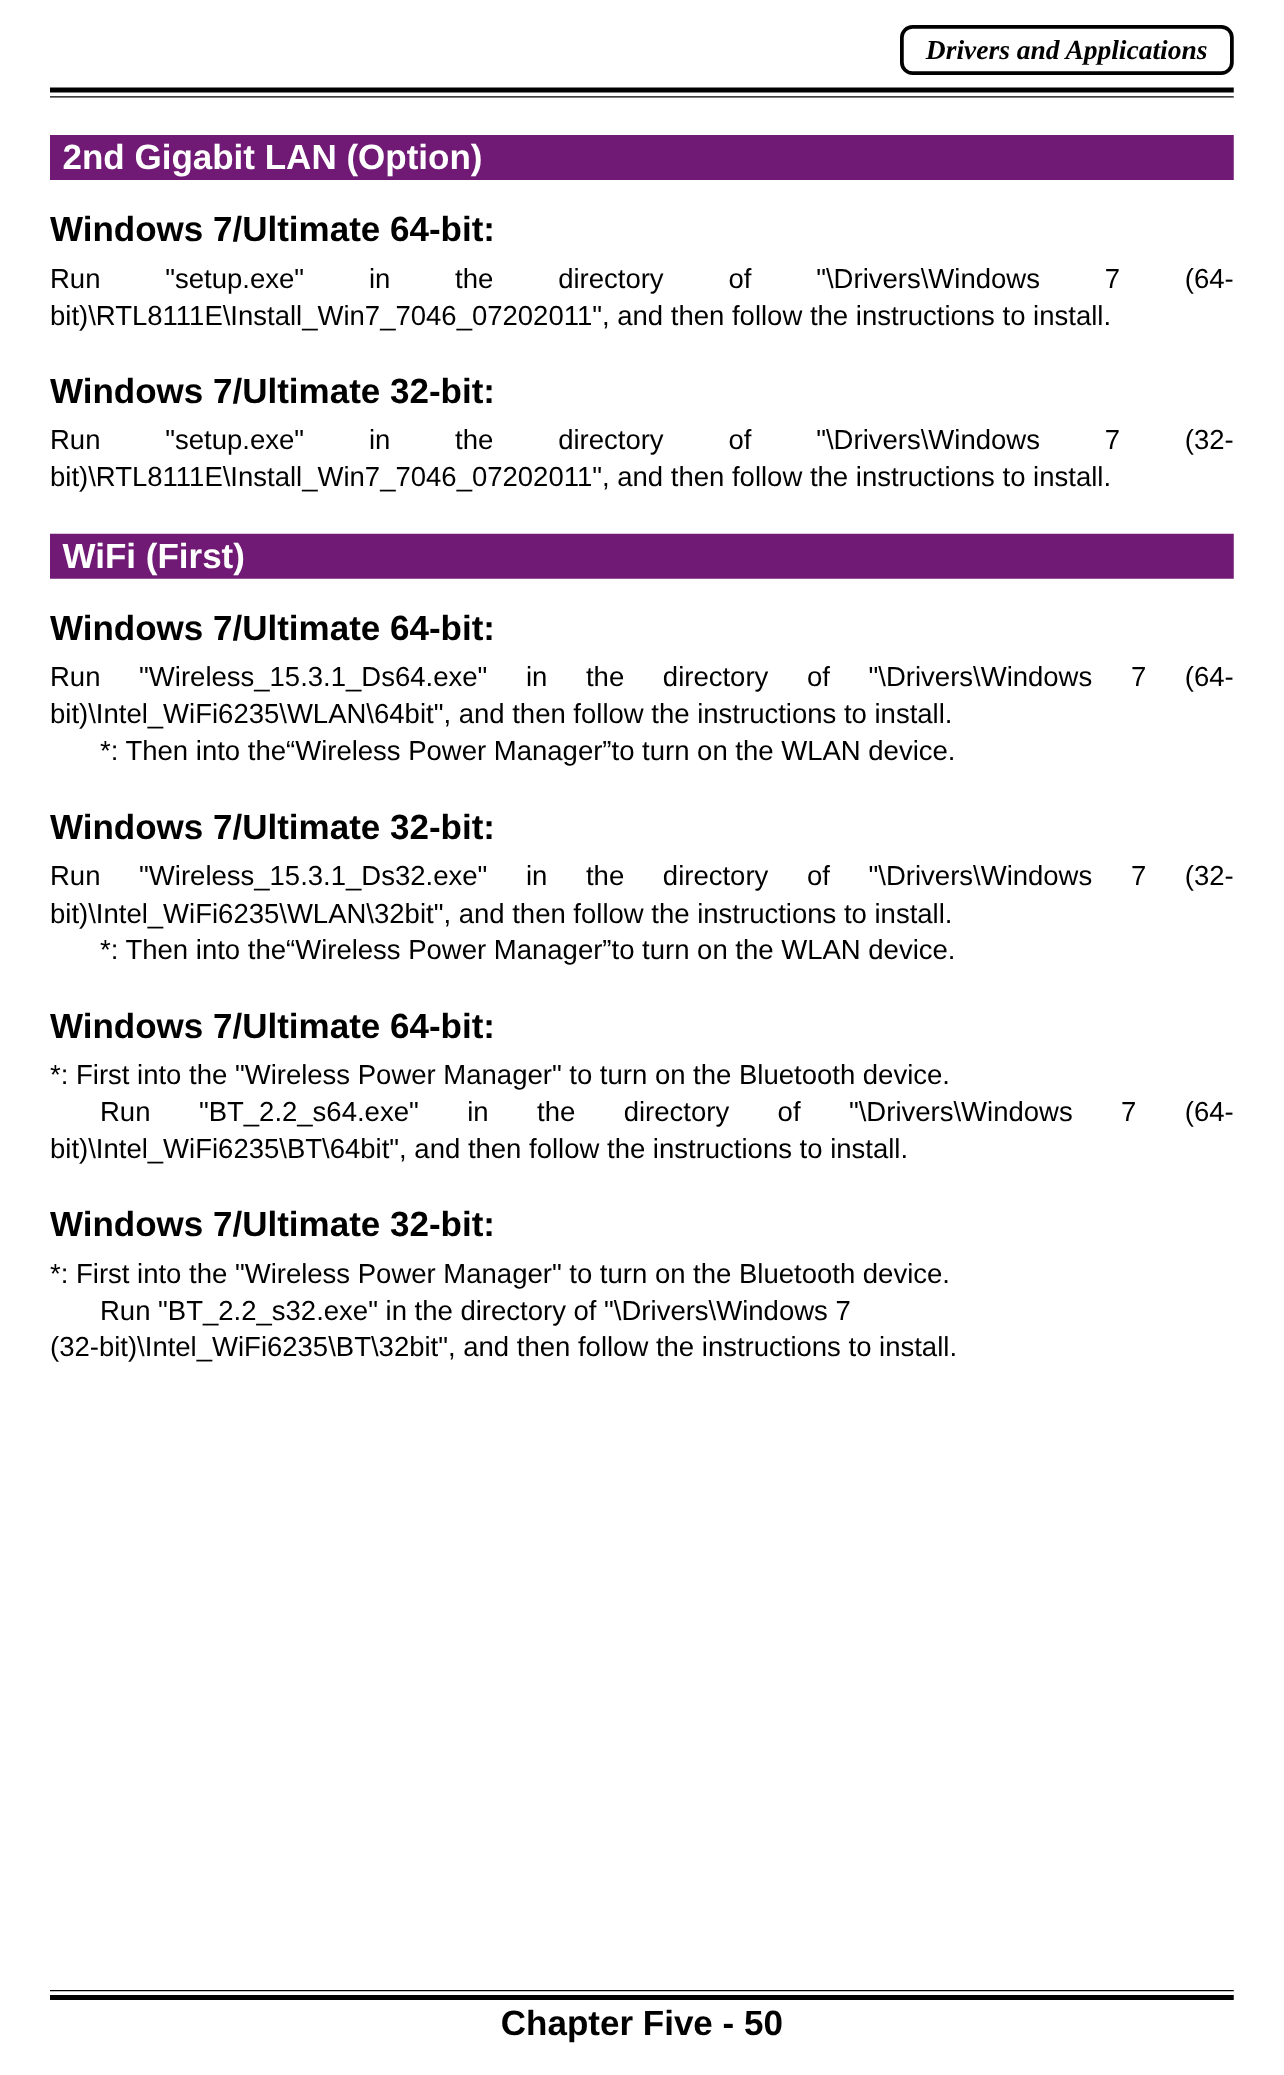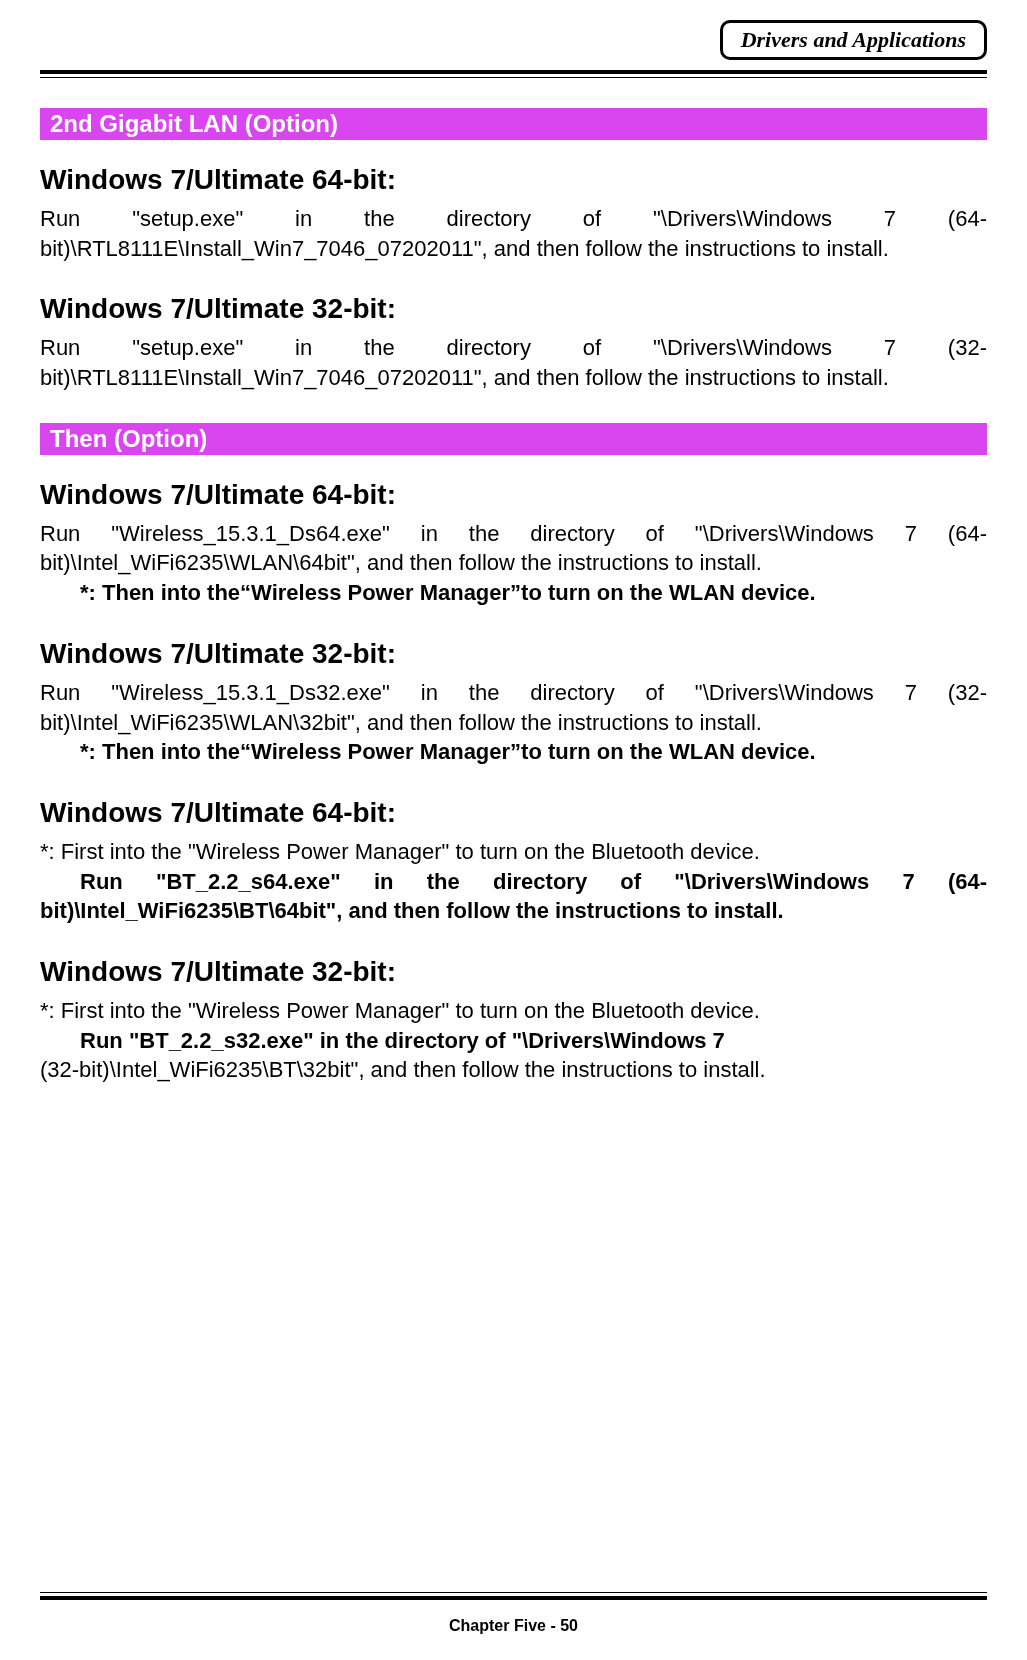--- a/index.html
+++ b/index.html
@@ -29,62 +29,61 @@
       text-align: right;
     }
     .top-rule {
       margin-top: 50px;
       border-top: 4px solid #000;
       border-bottom: 1.5px solid #000;
       height: 8px;
       margin-bottom: 30px;
     }
     .section-bar {
-      background: #d946ef;
+      background: #701a75;
       color: #fff;
       font-weight: bold;
-      font-size: 24px;
+      font-size: 28px;
       padding: 2px 10px;
       margin-bottom: 24px;
     }
     .sub-heading {
       font-weight: bold;
       font-size: 28px;
       margin-bottom: 8px;
     }
     .body-text {
       font-size: 22px;
       line-height: 1.35;
       margin-bottom: 30px;
     }
     .justify {
       text-align: justify;
       text-justify: inter-word;
     }
     .indent {
       text-indent: 40px;
-      font-weight: bold;
     }
     .bottom-rule {
       position: absolute;
       bottom: 60px;
       left: 40px;
       right: 40px;
       border-top: 1.5px solid #000;
       border-bottom: 4px solid #000;
       height: 8px;
     }
     .footer {
       position: absolute;
       bottom: 25px;
       left: 0;
       right: 0;
       text-align: center;
       font-weight: bold;
-      font-size: 16px;
+      font-size: 28px;
     }
     .section-block {
       margin-bottom: 30px;
     }
   </style>
 </head>
 <body>
 
 <div class="header-label">Drivers and Applications</div>
 
@@ -96,21 +95,21 @@
       <div class="sub-heading">Windows 7/Ultimate 64-bit:</div>
       <div class="body-text">
         <div class="justify">Run "setup.exe" in the directory of "\Drivers\Windows 7 (64-bit)\RTL8111E\Install_Win7_7046_07202011", and then follow the instructions to install.</div>
       </div>
       <div class="sub-heading">Windows 7/Ultimate 32-bit:</div>
       <div class="body-text">
         <div class="justify">Run "setup.exe" in the directory of "\Drivers\Windows 7 (32-bit)\RTL8111E\Install_Win7_7046_07202011", and then follow the instructions to install.</div>
       </div>
     </div>
     <div class="section-block">
-      <div class="section-bar">Then (Option)</div>
+      <div class="section-bar">WiFi (First)</div>
       <div class="sub-heading">Windows 7/Ultimate 64-bit:</div>
       <div class="body-text">
         <div class="justify">Run "Wireless_15.3.1_Ds64.exe" in the directory of "\Drivers\Windows 7 (64-bit)\Intel_WiFi6235\WLAN\64bit", and then follow the instructions to install.</div>
         <div class="justify indent">*: Then into the“Wireless Power Manager”to turn on the WLAN device.</div>
       </div>
       <div class="sub-heading">Windows 7/Ultimate 32-bit:</div>
       <div class="body-text">
         <div class="justify">Run "Wireless_15.3.1_Ds32.exe" in the directory of "\Drivers\Windows 7 (32-bit)\Intel_WiFi6235\WLAN\32bit", and then follow the instructions to install.</div>
         <div class="justify indent">*: Then into the“Wireless Power Manager”to turn on the WLAN device.</div>
       </div>

